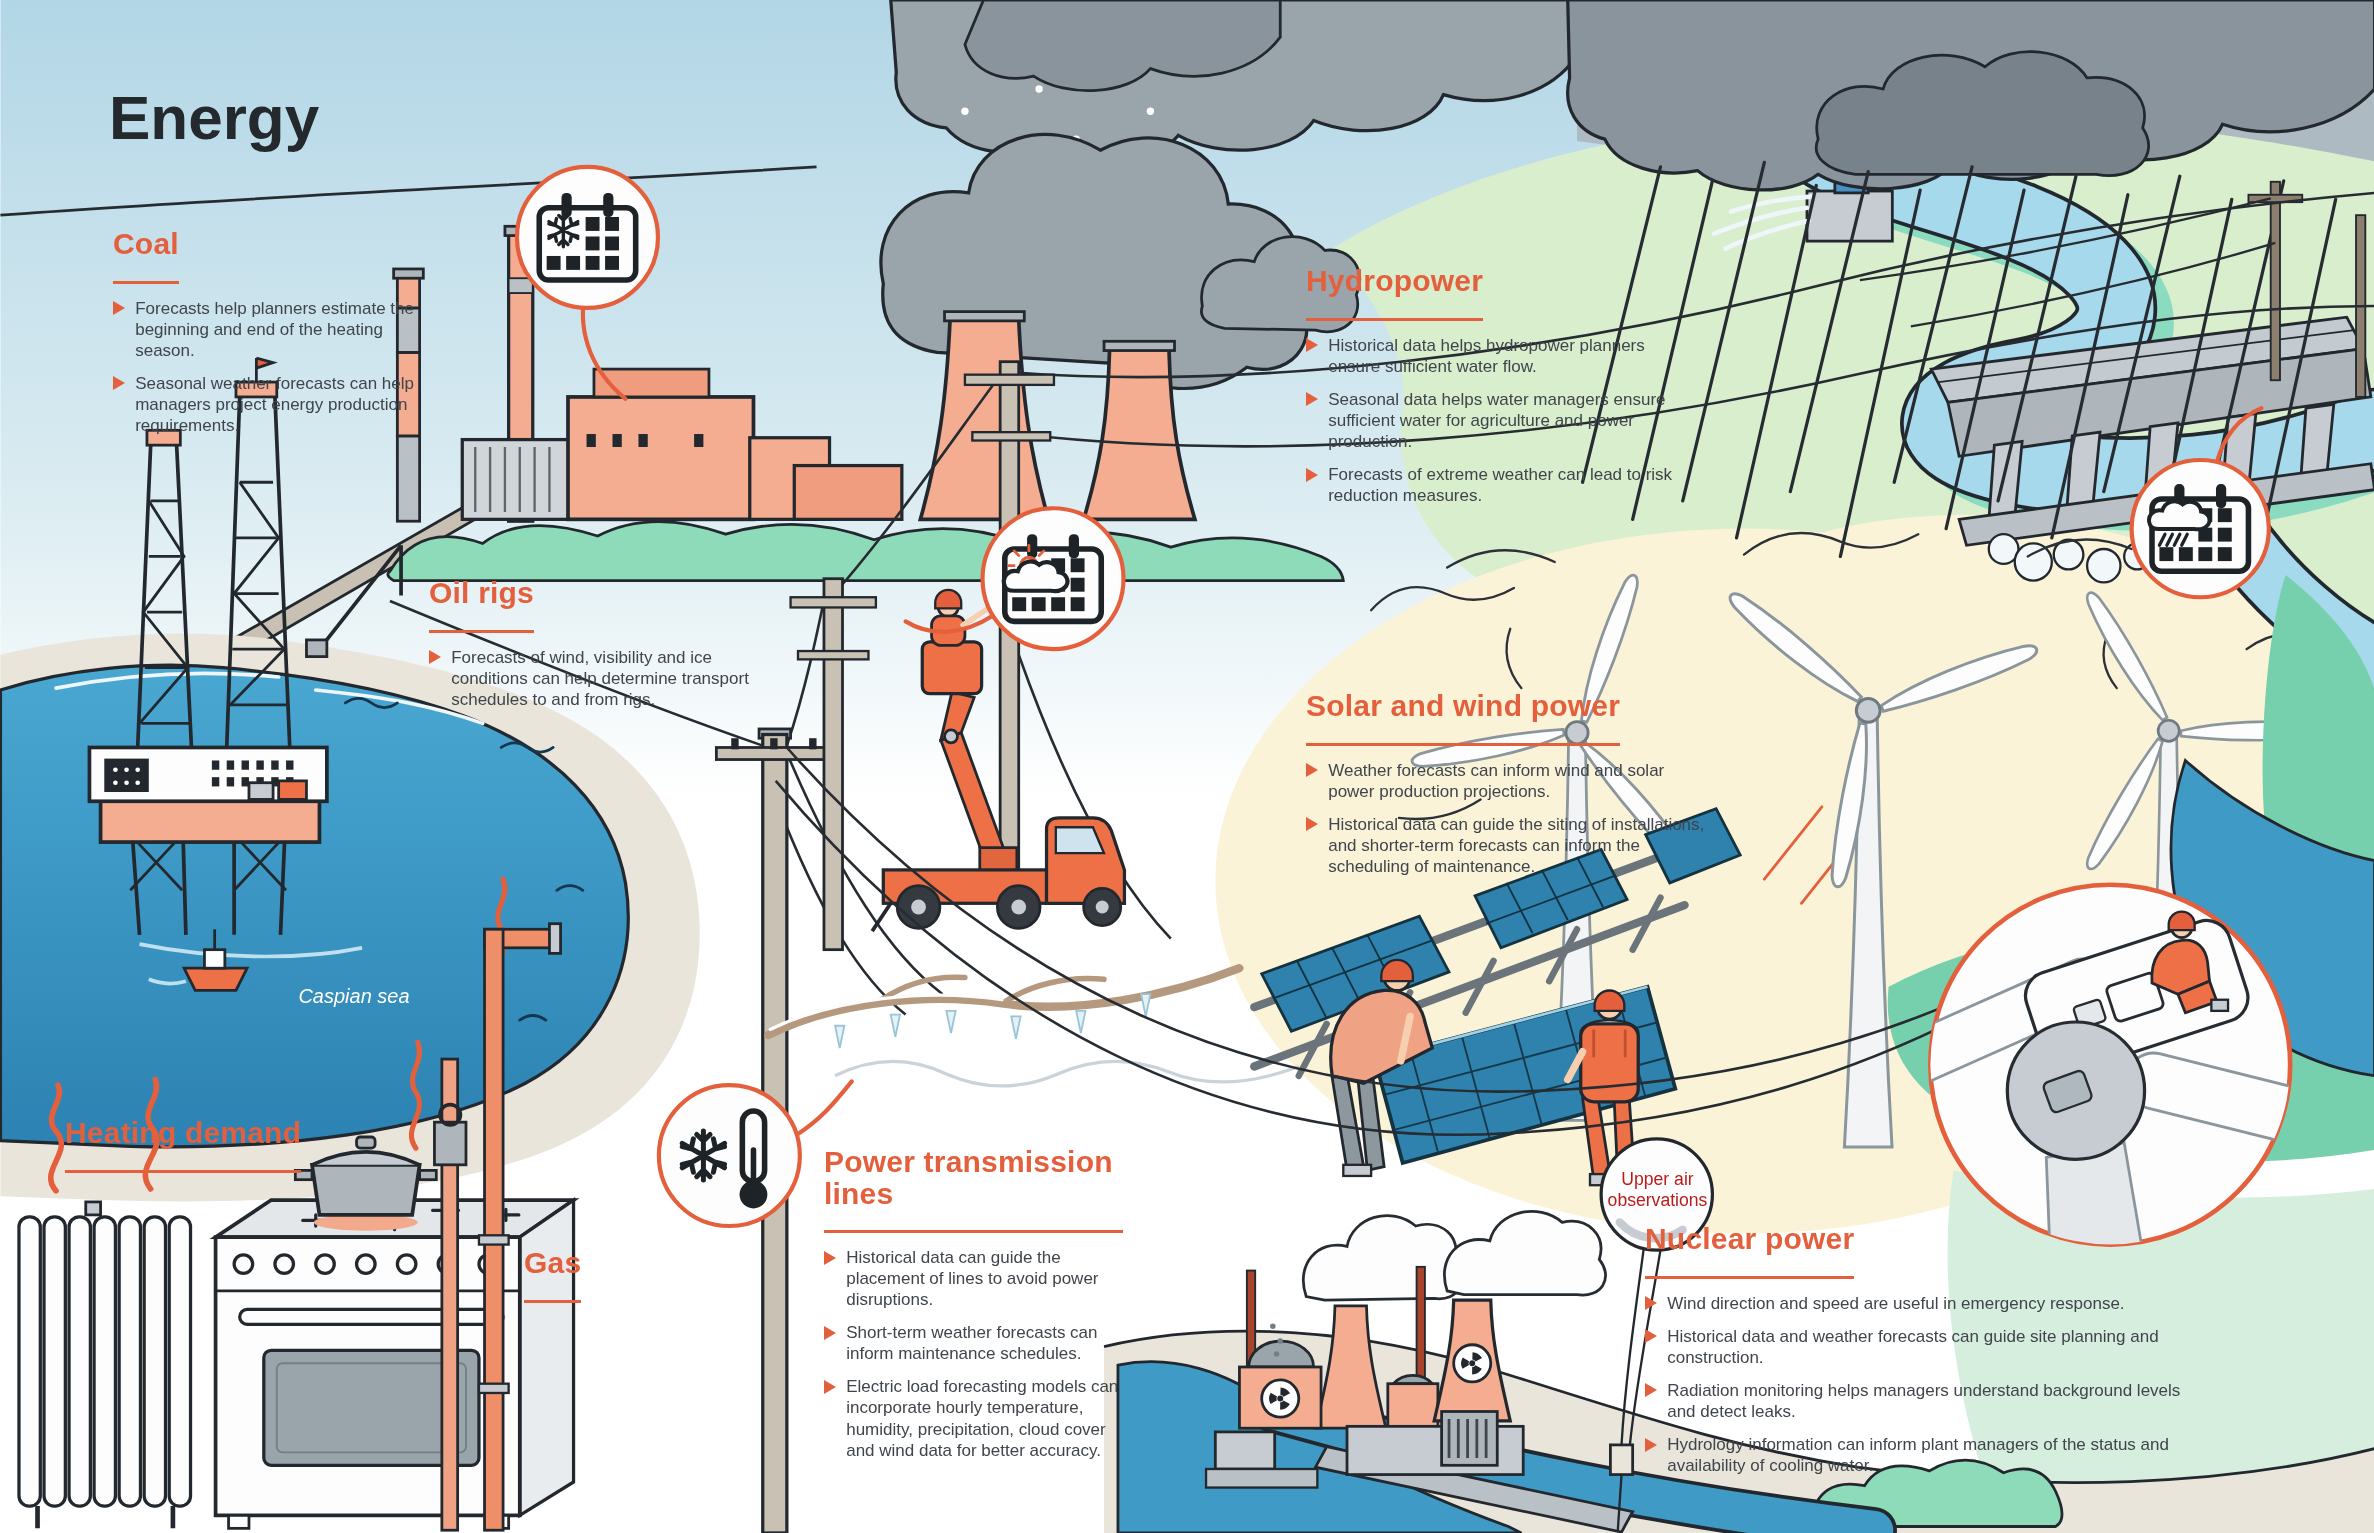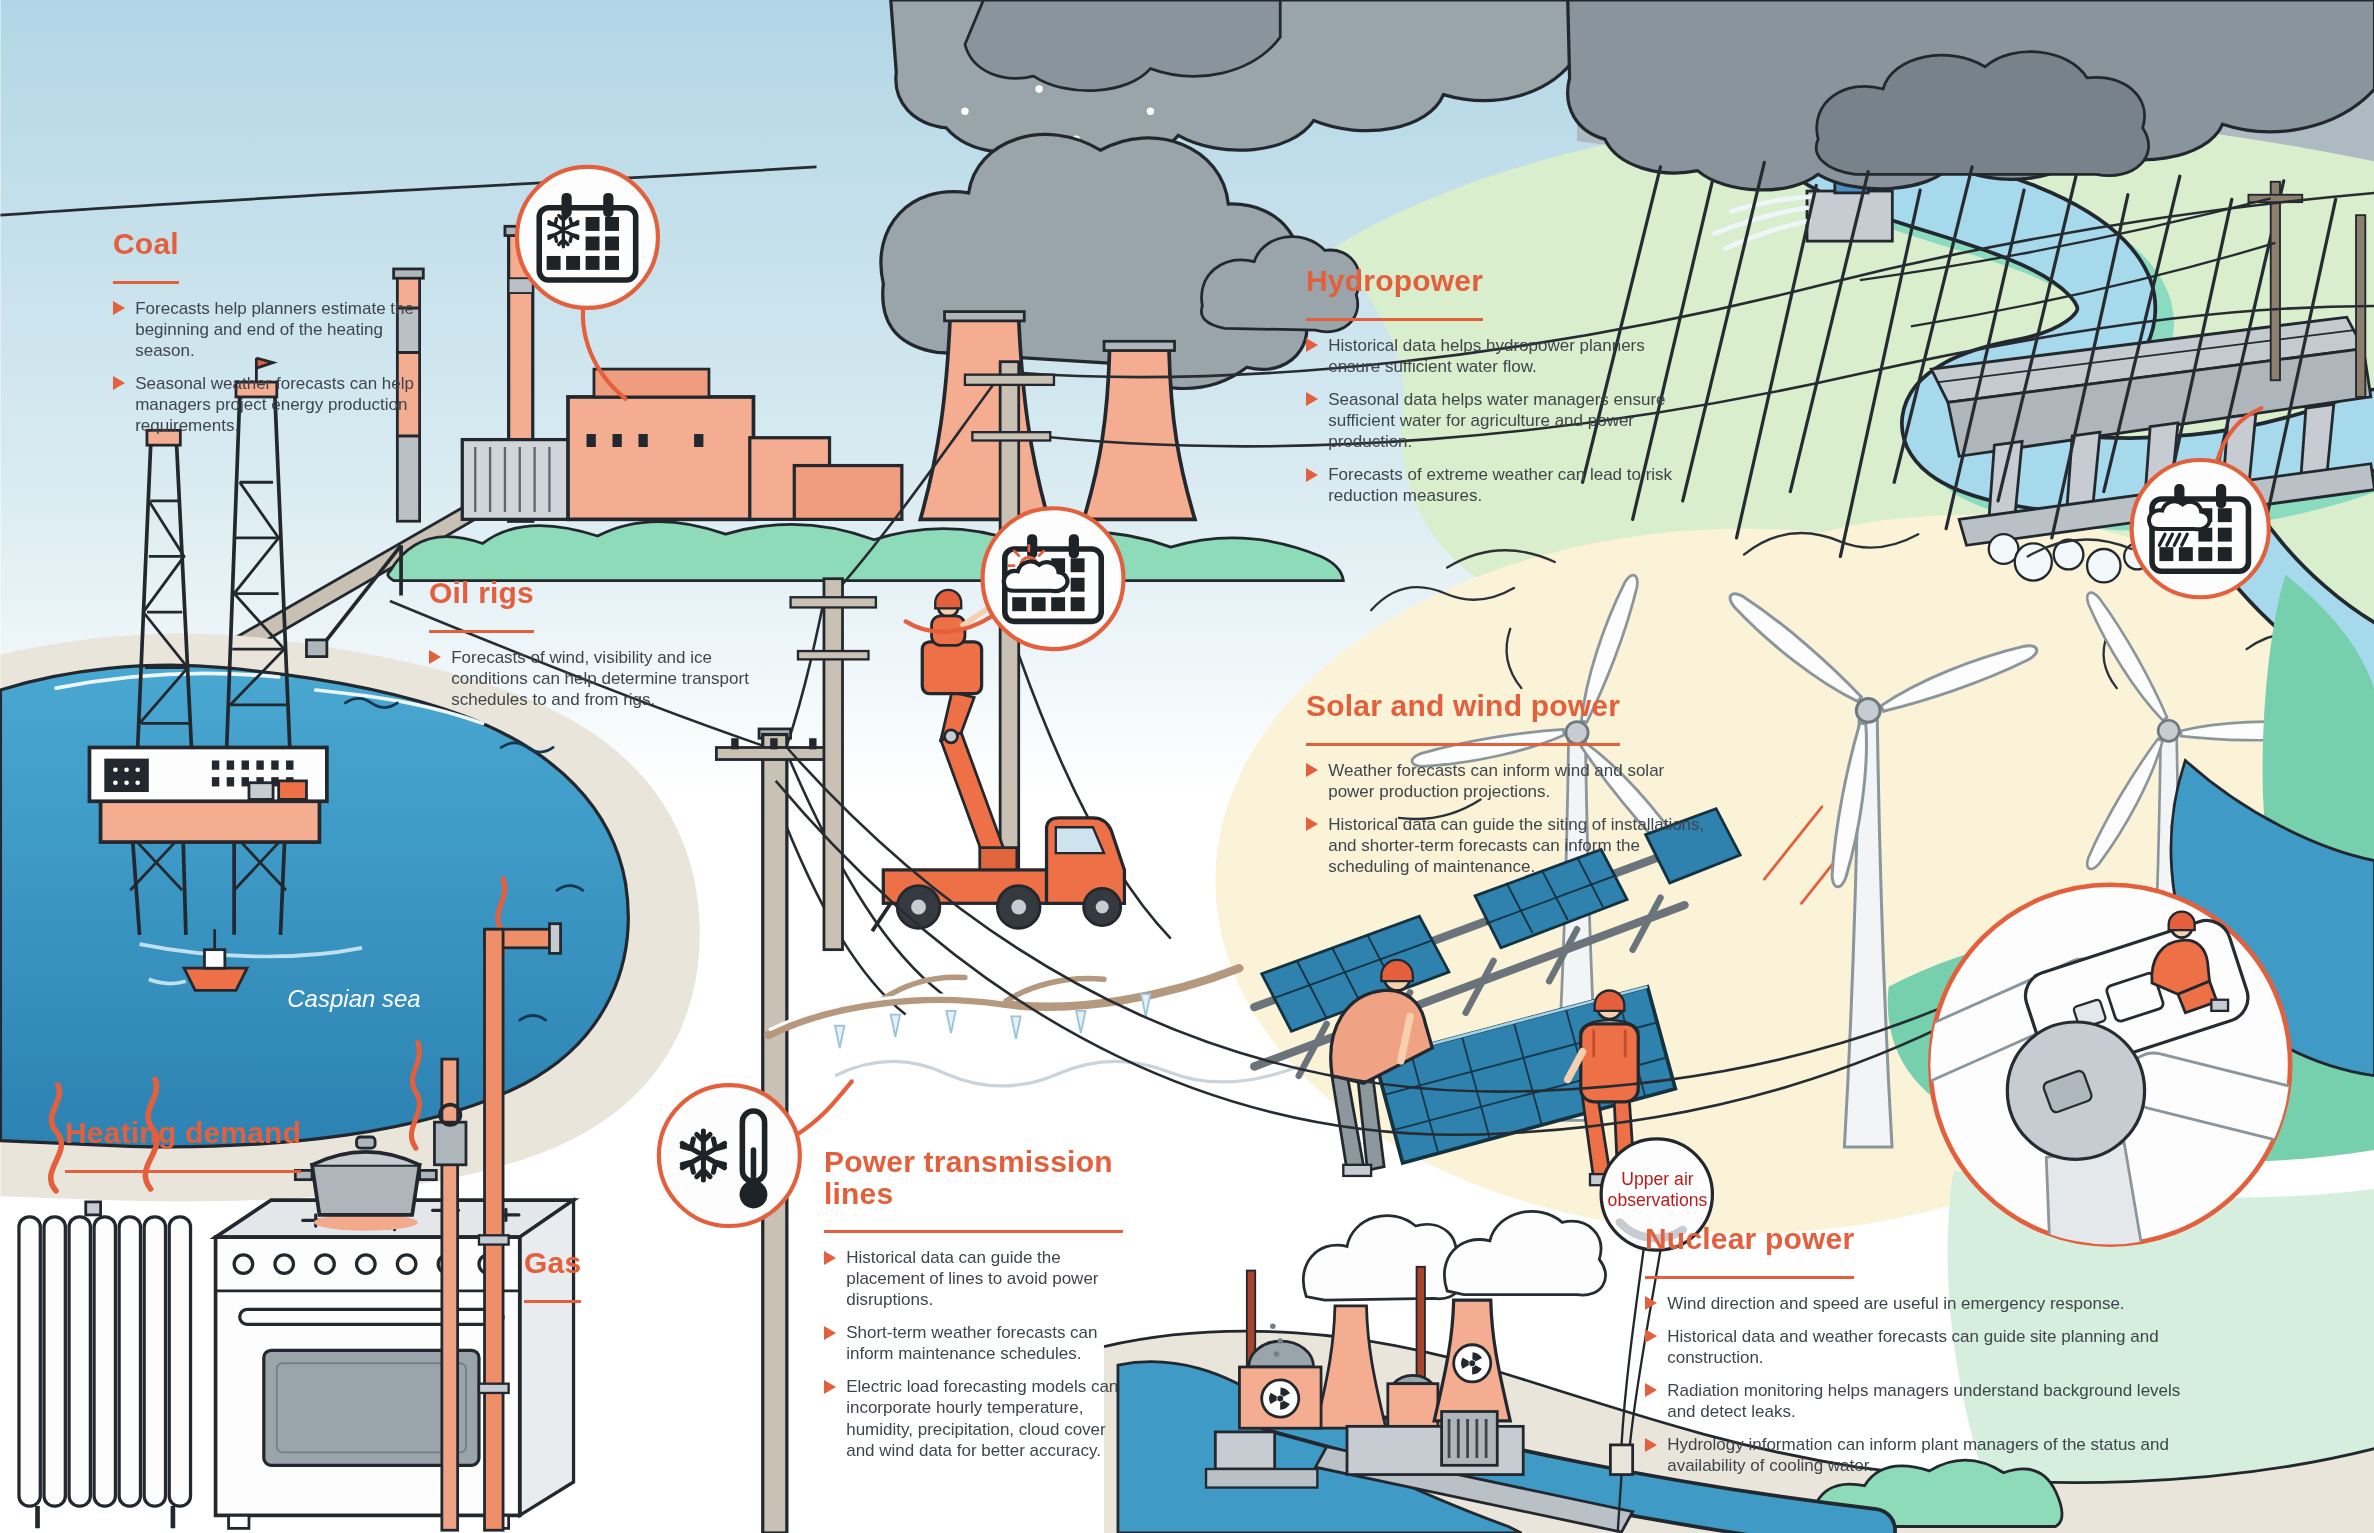--- a/index.html
+++ b/index.html
@@ -9,21 +9,21 @@
   .scene{position:absolute;left:0;top:0;width:2375px;height:1533px;}
   .title{position:absolute;left:109px;top:82px;margin:0;font-size:62px;font-weight:600;color:#24292d;}
   .sec{position:absolute;}
   .sec h2{font-size:30px;line-height:1.05;color:var(--accent);border-bottom:3.7px solid var(--accent);
           display:inline-block;padding-bottom:21px;margin:0 0 14px 0;font-weight:700;letter-spacing:0.2px;}
   .b{display:flex;margin-bottom:12px;}
   .tri{width:0;height:0;border-left:12px solid var(--accent);border-top:7.4px solid transparent;
        border-bottom:7.4px solid transparent;margin:3.7px 10.2px 0 0;flex:0 0 auto;}
   .b p{margin:0;font-size:17px;line-height:1.24;color:#3f454b;}
   .caspian{position:absolute;left:275px;top:985px;width:158px;text-align:center;font-style:italic;
-           font-size:24px;color:#ffffff;}
+           font-size:20px;color:#ffffff;}
   .upper{position:absolute;left:1590px;top:1169px;width:135px;text-align:center;font-size:17.6px;
          line-height:1.18;color:#b91c1c;}
 </style>
 </head>
 <body>
 
 <div class="stage">
 
 <svg class="scene" viewBox="0 0 2560 1653" aria-hidden="true">
   <defs>
@@ -621,20 +621,21 @@
         <path d="M2320,1060 C2318,1034 2330,1016 2352,1014 C2368,1012 2378,1022 2380,1038 L2382,1058 L2348,1072 Z" fill="#ee7047" stroke="#22282e" stroke-width="3"></path>
         <path d="M2348,1072 L2382,1058 L2390,1080 L2356,1092 Z" fill="#ee7047" stroke="#22282e" stroke-width="3"></path>
         <rect x="2384" y="1078" width="18" height="12" fill="#c6ccd1" stroke="#22282e" stroke-width="2.5"></rect>
         <circle cx="2352" cy="1000" r="11" fill="#f6cfae" stroke="#22282e" stroke-width="3"></circle>
         <path d="M2338,997 A14,14 0 0 1 2366,997 L2366,1003 L2338,1003 Z" fill="#e45f3c" stroke="#22282e" stroke-width="2.5"></path>
       </g>
     </g>
   </g>
 </svg>
 
+  <h1 class="title">Energy</h1>
 
   <section class="sec" style="left:113px;top:228px;width:327px">
     <h2>Coal</h2>
     <div class="b">
         <span class="tri"></span>
         <p>Forecasts help planners estimate the beginning and end of the heating season.</p>
       </div>
     <div class="b">
         <span class="tri"></span>
         <p>Seasonal weather forecasts can help managers project energy production requirements.</p>

